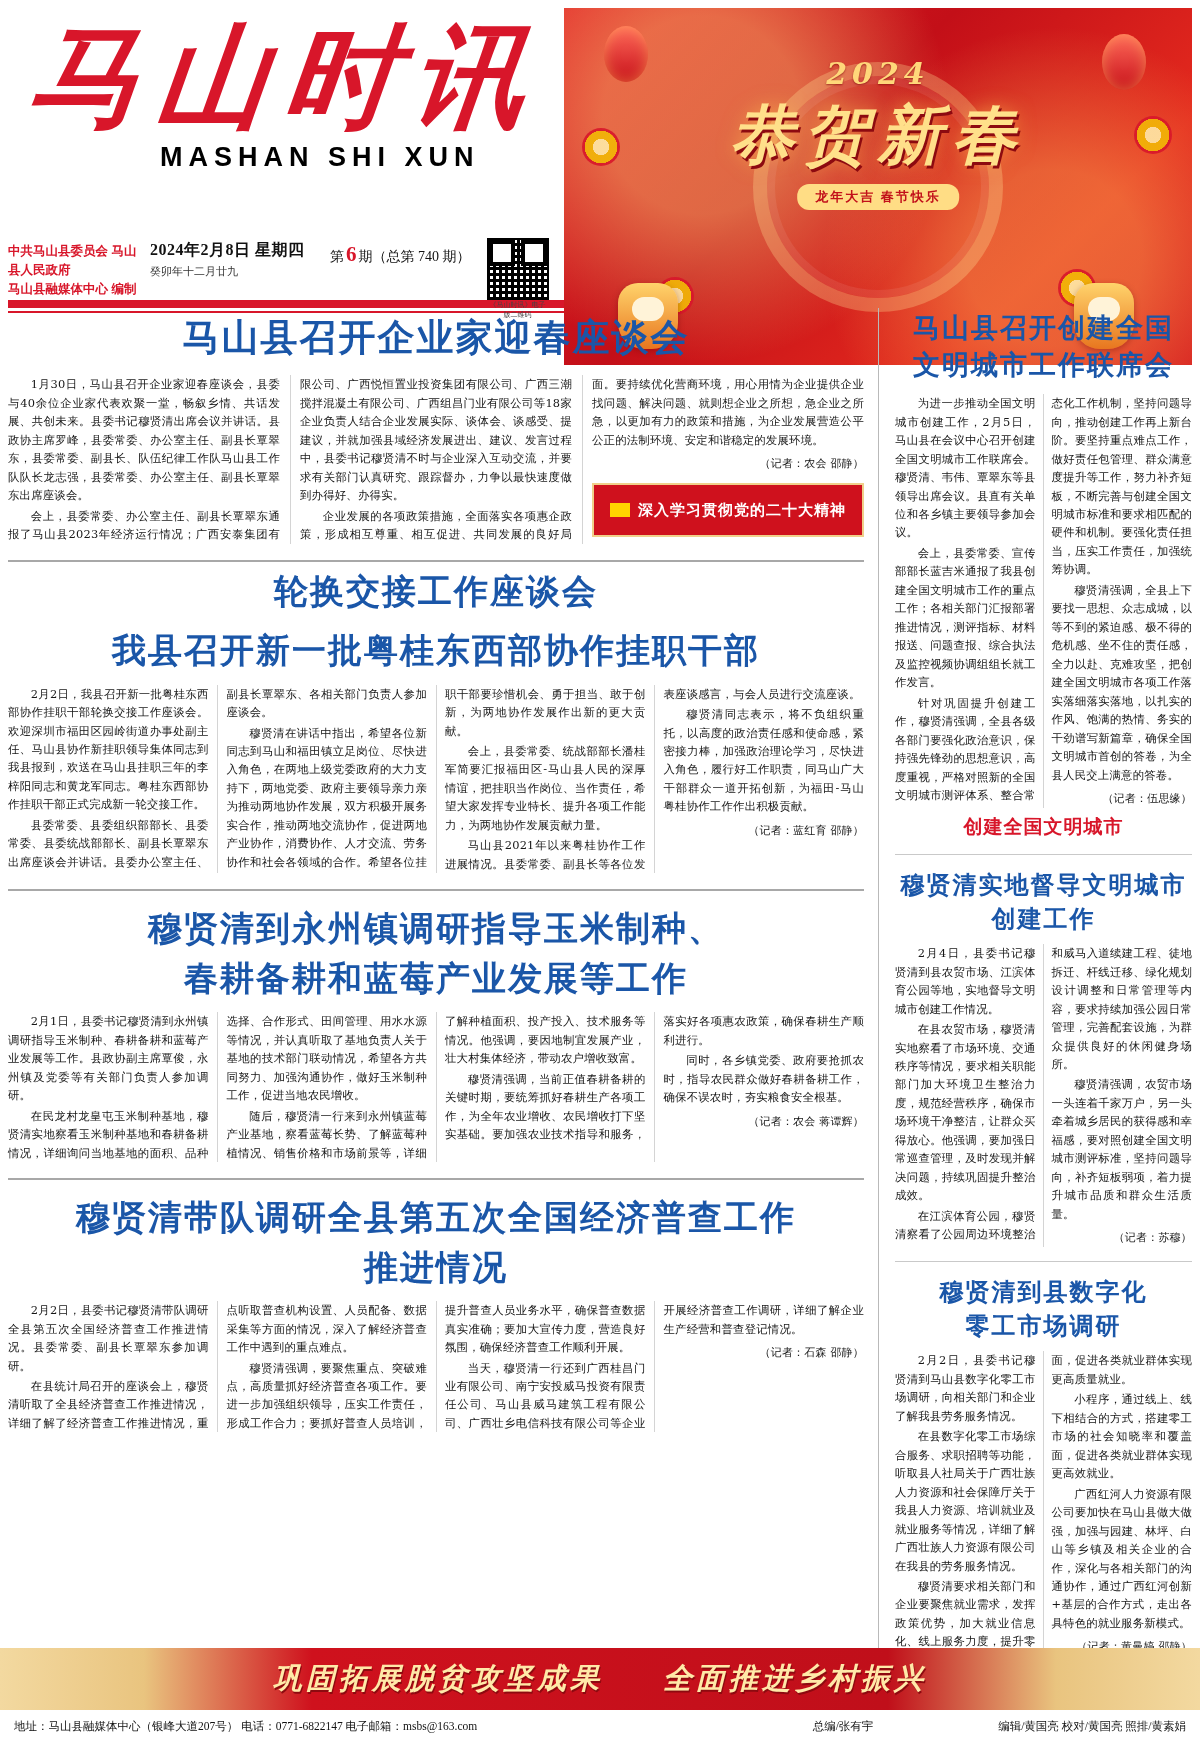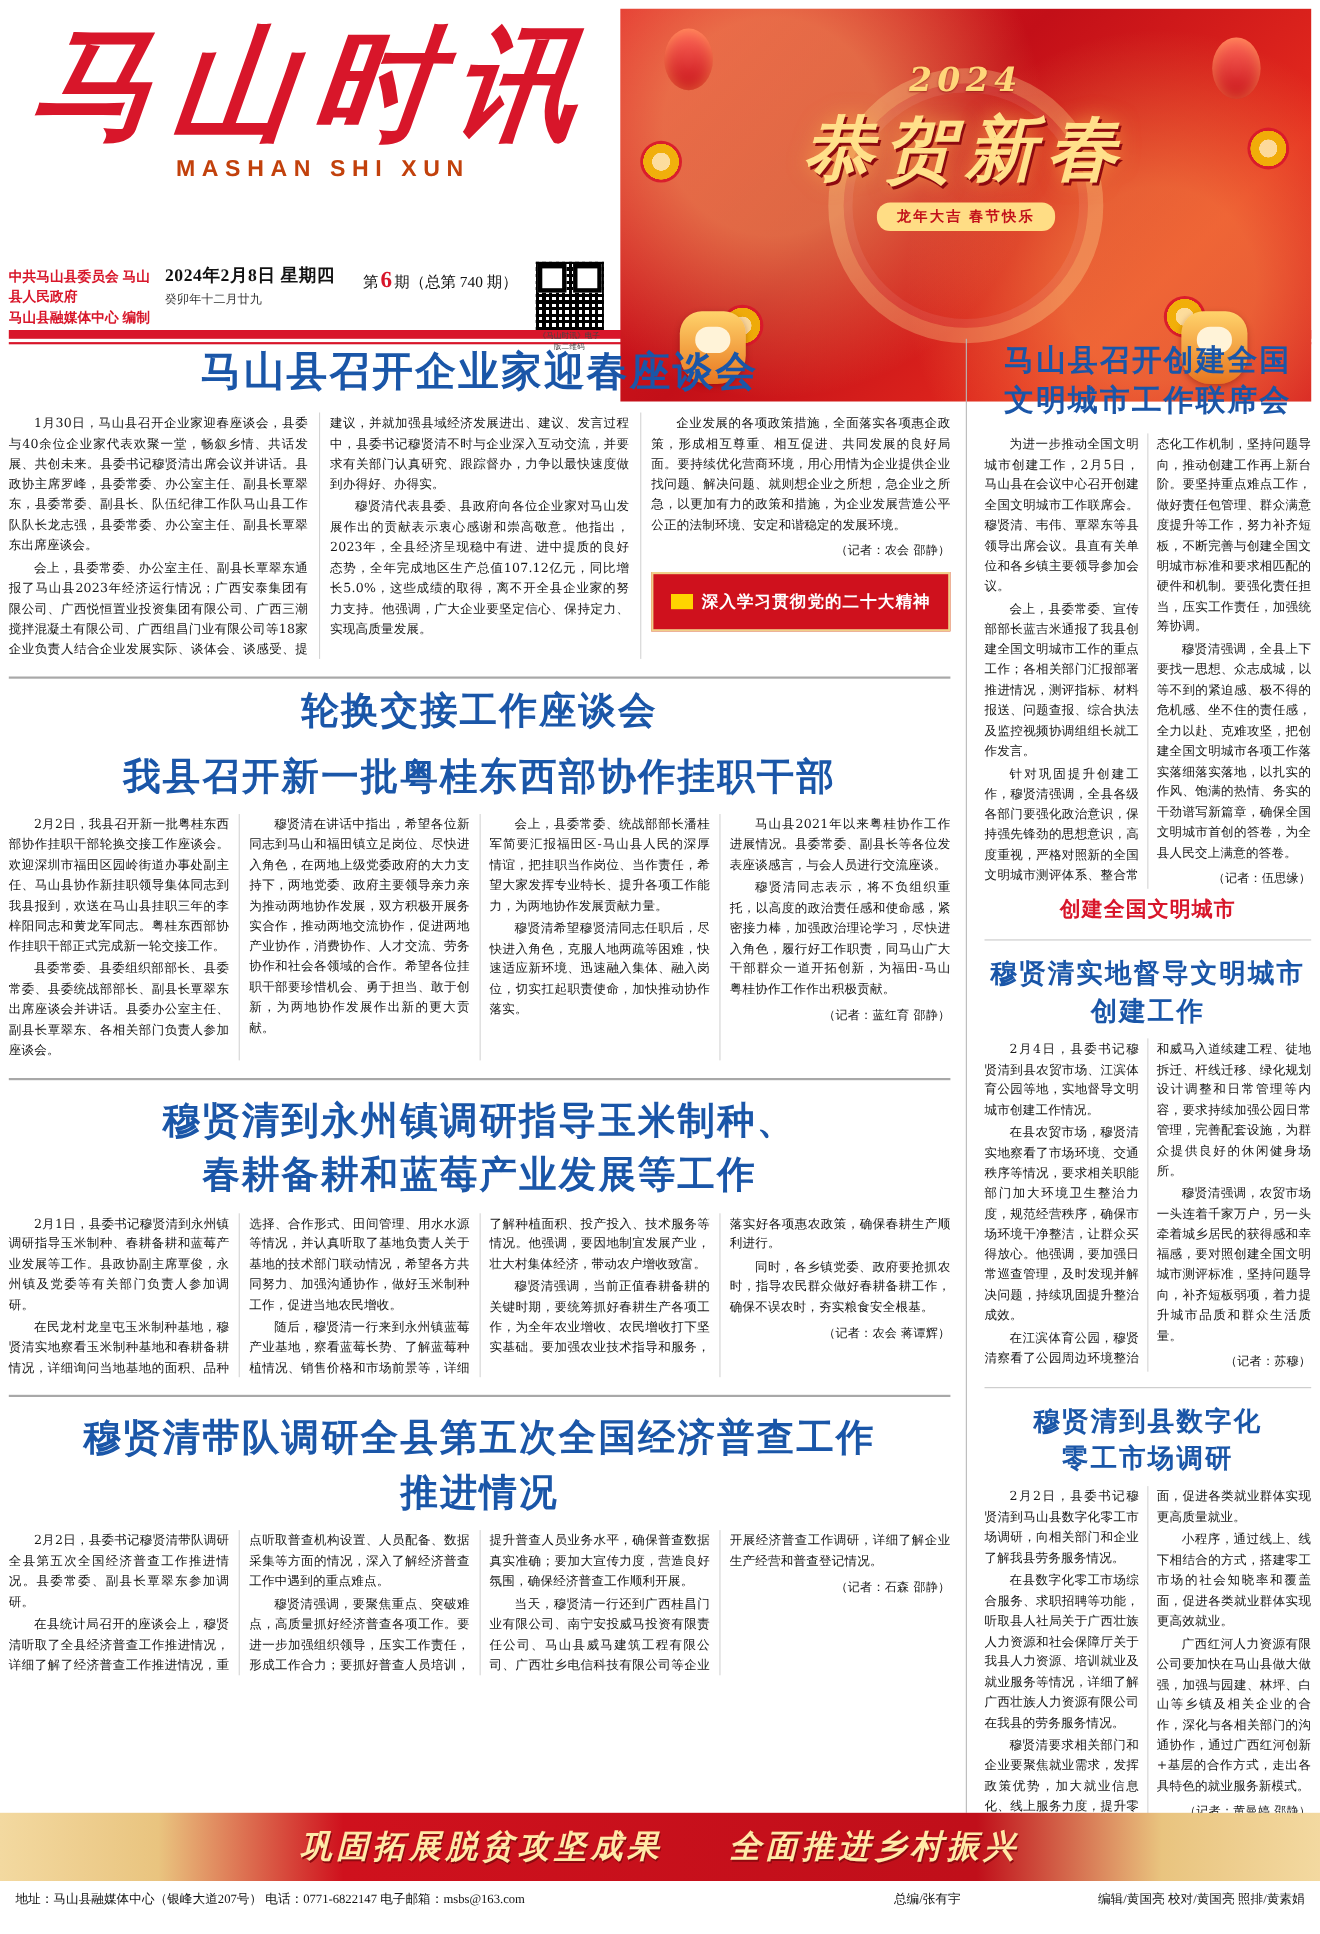--- a/index.html
+++ b/index.html
@@ -26,23 +26,23 @@
     padding:18px 0 0 30px;
     line-height:1.05;
     font-style:italic;
     transform:skewX(-6deg);
     white-space:nowrap;
   }
   .logo-pinyin {
     margin:6px 0 0 160px;
     font-family:"Liberation Sans", sans-serif;
     font-weight:700;
-    font-size:21px;
+    font-size:27px;
     letter-spacing:6px;
-    color:#c2410c;
+    color:#000000;
   }
   .mast-meta {
     position:absolute; left:8px; top:238px; width:548px;
     display:flex; align-items:flex-start; gap:10px;
   }
   .mast-pub {
     color:#d8162a; font-size:12.5px; line-height:1.5; font-weight:700;
     font-family:"Liberation Sans", sans-serif; padding-top:4px; width:132px;
   }
   .mast-date { padding-top:2px; width:170px; }
@@ -253,40 +253,38 @@
 
   <div class="content">
 
     <div class="col-left">
 
       <div>
         <div class="headline h-main">马山县召开企业家迎春座谈会</div>
         <div class="cols3 body-text">
           <p>1月30日，马山县召开企业家迎春座谈会，县委与40余位企业家代表欢聚一堂，畅叙乡情、共话发展、共创未来。县委书记穆贤清出席会议并讲话。县政协主席罗峰，县委常委、办公室主任、副县长覃翠东，县委常委、副县长、队伍纪律工作队马山县工作队队长龙志强，县委常委、办公室主任、副县长覃翠东出席座谈会。</p>
           <p>会上，县委常委、办公室主任、副县长覃翠东通报了马山县2023年经济运行情况；广西安泰集团有限公司、广西悦恒置业投资集团有限公司、广西三潮搅拌混凝土有限公司、广西组昌门业有限公司等18家企业负责人结合企业发展实际、谈体会、谈感受、提建议，并就加强县域经济发展进出、建议、发言过程中，县委书记穆贤清不时与企业深入互动交流，并要求有关部门认真研究、跟踪督办，力争以最快速度做到办得好、办得实。</p>
-          <p>穆贤清代表县委、县政府向各位企业家对马山发展作出的贡献表示衷心感谢和崇高敬意。他指出，2023年，全县经济呈现稳中有进、进中提质的良好态势，全年完成地区生产总值107.12亿元，同比增长5.0%，这些成绩的取得，离不开全县企业家的努力支持。他强调，广大企业要坚定信心、保持定力、实现高质量发展。</p>
           <p>企业发展的各项政策措施，全面落实各项惠企政策，形成相互尊重、相互促进、共同发展的良好局面。要持续优化营商环境，用心用情为企业提供企业找问题、解决问题、就则想企业之所想，急企业之所急，以更加有力的政策和措施，为企业发展营造公平公正的法制环境、安定和谐稳定的发展环境。</p>
           <div class="byline">（记者：农会 邵静）</div>
           <div class="banner-red break-col">
             <span class="flag"></span><span>深入学习贯彻党的二十大精神</span>
           </div>
         </div>
       </div>
 
       <hr class="hr-dbl">
 
       <div>
         <div class="headline h-2" style="margin-top:-6px">轮换交接工作座谈会</div>
         <div class="headline h-2">我县召开新一批粤桂东西部协作挂职干部</div>
         <div class="cols4 body-text">
           <p>2月2日，我县召开新一批粤桂东西部协作挂职干部轮换交接工作座谈会。欢迎深圳市福田区园岭街道办事处副主任、马山县协作新挂职领导集体同志到我县报到，欢送在马山县挂职三年的李梓阳同志和黄龙军同志。粤桂东西部协作挂职干部正式完成新一轮交接工作。</p>
           <p>县委常委、县委组织部部长、县委常委、县委统战部部长、副县长覃翠东出席座谈会并讲话。县委办公室主任、副县长覃翠东、各相关部门负责人参加座谈会。</p>
           <p>穆贤清在讲话中指出，希望各位新同志到马山和福田镇立足岗位、尽快进入角色，在两地上级党委政府的大力支持下，两地党委、政府主要领导亲力亲为推动两地协作发展，双方积极开展务实合作，推动两地交流协作，促进两地产业协作，消费协作、人才交流、劳务协作和社会各领域的合作。希望各位挂职干部要珍惜机会、勇于担当、敢于创新，为两地协作发展作出新的更大贡献。</p>
           <p>会上，县委常委、统战部部长潘桂军简要汇报福田区-马山县人民的深厚情谊，把挂职当作岗位、当作责任，希望大家发挥专业特长、提升各项工作能力，为两地协作发展贡献力量。</p>
-          <p>穆贤清希望穆贤清同志任职后，尽快进入角色，克服人地两疏等困难，快速适应新环境、迅速融入集体、融入岗位，切实扛起职责使命，加快推动协作落实。</p>
           <p>马山县2021年以来粤桂协作工作进展情况。县委常委、副县长等各位发表座谈感言，与会人员进行交流座谈。</p>
           <p>穆贤清同志表示，将不负组织重托，以高度的政治责任感和使命感，紧密接力棒，加强政治理论学习，尽快进入角色，履行好工作职责，同马山广大干部群众一道开拓创新，为福田-马山粤桂协作工作作出积极贡献。</p>
           <div class="byline">（记者：蓝红育 邵静）</div>
         </div>
       </div>
 
       <hr class="hr-dbl">
 
       <div>
         <div class="headline h-2">穆贤清到永州镇调研指导玉米制种、</div>

